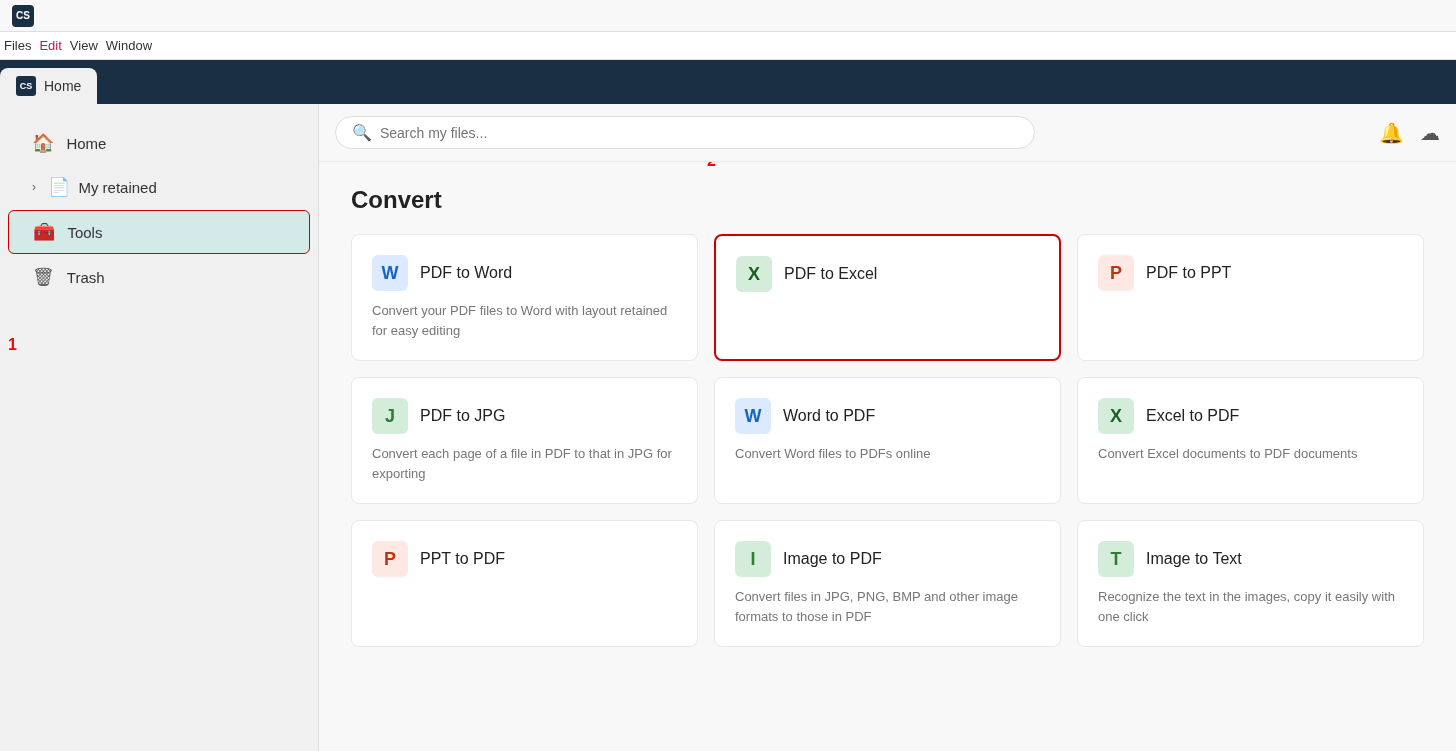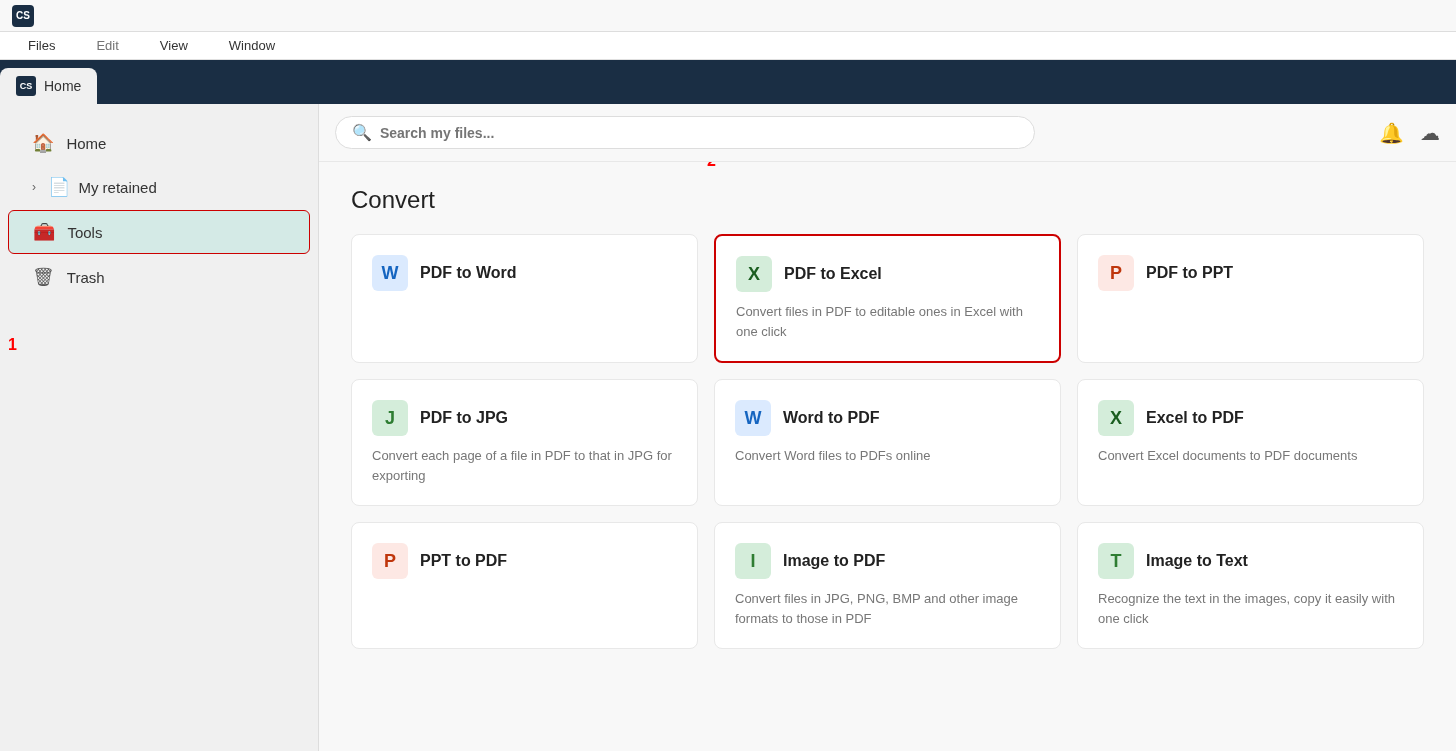--- a/index.html
+++ b/index.html
@@ -24,28 +24,28 @@
       color: white; font-size: 10px; font-weight: bold;
       margin-right: 8px;
     }
 
     
     .menu-bar {
       background: #ffffff;
       height: 28px;
       display: flex;
       align-items: center;
-      padding: 0 24px;
+      padding: 0 0;
       font-size: 13px;
       color: #333;
       border-bottom: 1px solid #e0e0e0;
-      gap: 33px;
+      gap: 0;
     }
     .menu-bar span { cursor: pointer; padding: 2px 4px; }
-    .menu-item-edit { color: #737373; }
+    .menu-item-edit { color: #be185d; }
 
     
     .tab-bar {
       background: #1a2e44;
       height: 44px;
       display: flex;
       align-items: flex-end;
       padding: 0 0 0 0;
     }
     .tab {
@@ -147,42 +147,41 @@
       padding: 6px 16px;
       width: 700px;
       gap: 8px;
     }
     .search-input-wrap input {
       border: none; outline: none;
       font-size: 14px;
       color: #999;
       width: 100%;
       background: transparent;
-      font-weight: bold;
     }
     .search-icons {
       display: flex;
       gap: 16px;
       align-items: center;
     }
     .search-icon-btn {
       font-size: 20px;
       color: #555;
       cursor: pointer;
     }
 
     
     .convert-section {
       padding: 24px 32px;
       overflow-y: auto;
       flex: 1;
     }
     .convert-title {
       font-size: 24px;
-      font-weight: 400;
+      font-weight: 700;
       color: #222;
       margin-bottom: 20px;
     }
 
     
     .tool-grid {
       display: grid;
       grid-template-columns: repeat(3, 1fr);
       gap: 16px;
     }
@@ -199,21 +198,21 @@
       border: 2px solid #cc0000;
     }
     .tool-card-header {
       display: flex;
       align-items: center;
       gap: 12px;
       margin-bottom: 10px;
     }
     .tool-card-title {
       font-size: 16px;
-      font-weight: 700;
+      font-weight: 400;
       color: #222;
     }
     .tool-card-desc {
       font-size: 13px;
       color: #777;
       line-height: 1.5;
     }
     .tool-icon {
       width: 36px; height: 36px;
       border-radius: 6px;
@@ -288,27 +287,27 @@
       <div style="position:absolute; top:-10px; left:388px; color:red; font-size:16px; font-weight:bold; z-index:10;">
         <span>2</span>
       </div>
 
       <div class="tool-grid" id="tool-grid">
           <div class="tool-card">
     <div class="tool-card-header">
       <div class="tool-icon" style="background:#dbeafe; color:#1565c0; font-weight:bold; font-size:18px; font-family:Arial;">W</div>
       <div class="tool-card-title">PDF to Word</div>
     </div>
+    <div class="tool-card-desc">Convert your PDF files to Word with layout retained for easy editing</div>
   </div>
           <div class="tool-card highlighted">
     <div class="tool-card-header">
       <div class="tool-icon" style="background:#d4edda; color:#1b5e20; font-weight:bold; font-size:18px; font-family:Arial;">X</div>
       <div class="tool-card-title">PDF to Excel</div>
     </div>
-    <div class="tool-card-desc">Convert files in PDF to editable ones in Excel with one click</div>
   </div>
           <div class="tool-card">
     <div class="tool-card-header">
       <div class="tool-icon" style="background:#fde8e4; color:#bf360c; font-weight:bold; font-size:18px; font-family:Arial;">P</div>
       <div class="tool-card-title">PDF to PPT</div>
     </div>
   </div>
           <div class="tool-card">
     <div class="tool-card-header">
       <div class="tool-icon" style="background:#d4edda; color:#2e7d32; font-weight:bold; font-size:18px; font-family:Arial;">J</div>

